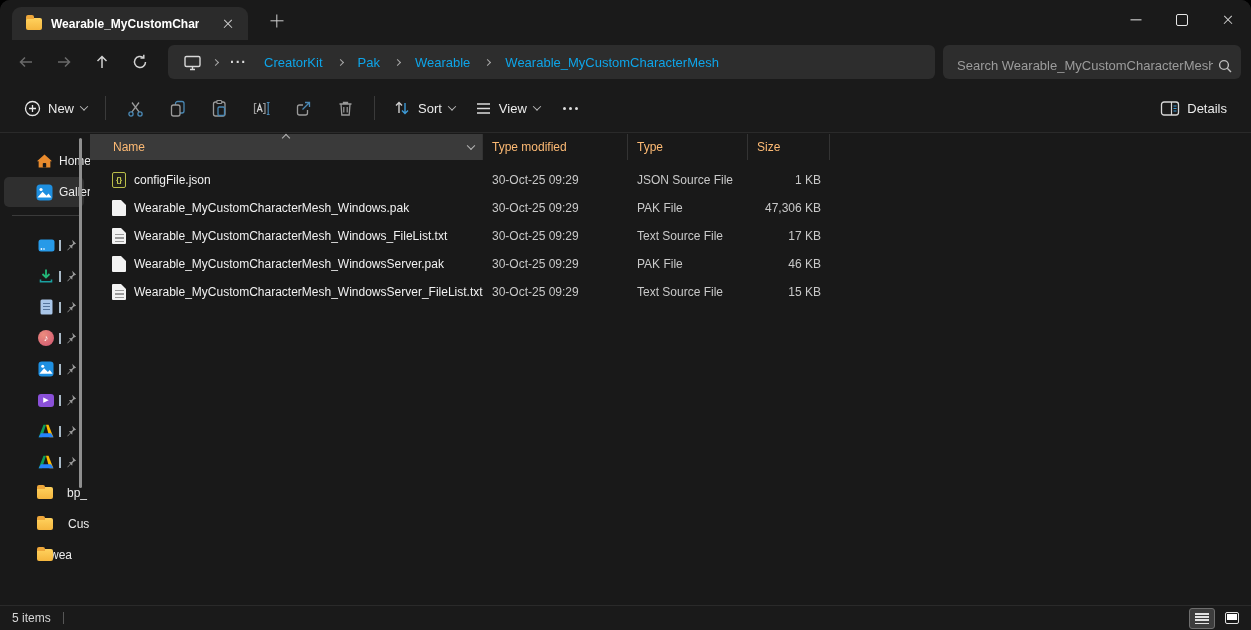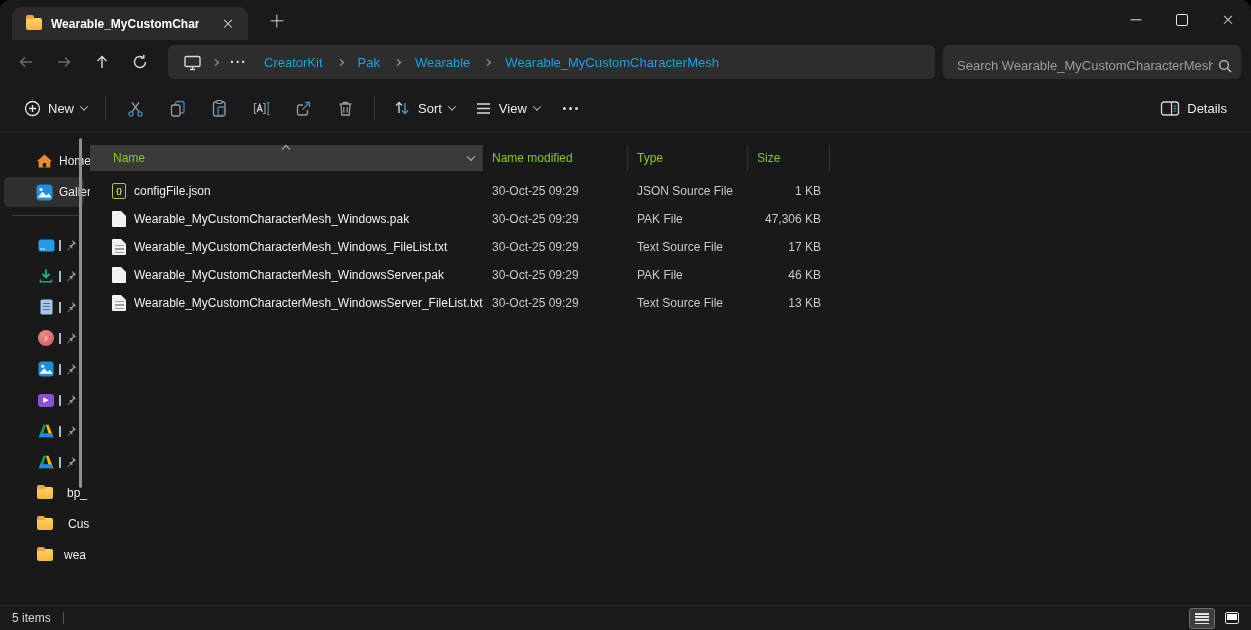--- a/index.html
+++ b/index.html
@@ -69,21 +69,21 @@
   .side-item { height:30px; display:flex; align-items:center; gap:6px; padding-left:32px; margin:1px 6px 1px 4px; border-radius:5px; position:relative; }
   .side-item.selected { background:#2f2f2f; }
   .side-label { font-size:12px; color:#ececec; white-space:nowrap; }
   .side-divider { height:1px; background:#3a3a3a; margin:8px 10px 14px 12px; }
   .pin-wrap { display:flex; align-items:center; gap:4px; }
   .label-sliver { width:2px; height:11px; background:#a9bac8; flex:0 0 auto; }
   .side-scrollbar { position:absolute; right:8px; top:5px; width:3px; height:350px; background:#8f8f8f; border-radius:2px; }
 
   
   .content { flex:1; position:relative; }
-  .header-row { display:flex; height:26px; margin-top:12px; font-size:12px; color:#84cc16; align-items:stretch; }
+  .header-row { display:flex; height:26px; margin-top:1px; font-size:12px; color:#fdba74; align-items:stretch; }
   .hcell { display:flex; align-items:center; position:relative; border-right:1px solid #333; }
   .hcell-name { width:393px; background:#3a3a3a; padding-left:23px; }
   .hcell-date { width:145px; padding-left:9px; }
   .hcell-type { width:120px; padding-left:9px; }
   .hcell-size { width:82px; padding-left:9px; }
   .sort-caret { position:absolute; top:1px; left:50%; width:6px; height:6px; border-left:1.3px solid #b5b5b5; border-top:1.3px solid #b5b5b5; transform:translateX(-50%) rotate(45deg); }
   .hdr-chev { position:absolute; right:8px; top:50%; width:6px; height:6px; border-right:1.3px solid #b5b5b5; border-bottom:1.3px solid #b5b5b5; transform:translateY(-70%) rotate(45deg); }
 
   .file-row { display:flex; height:28px; align-items:center; font-size:12px; }
   .cell-name { width:393px; display:flex; align-items:center; gap:8px; padding-left:22px; color:#f1f1f1; overflow:hidden; white-space:nowrap; }
@@ -403,35 +403,35 @@
       <div class="side-item">
         <span class="folder-ic small" style="position:absolute;left:33px;"></span>
         <span class="side-label" style="margin-left:31px;">bp_</span>
       </div>
       <div class="side-item">
         <span class="folder-ic small" style="position:absolute;left:33px;"></span>
         <span class="side-label" style="margin-left:32px;">Cus</span>
       </div>
       <div class="side-item">
         <span class="folder-ic small" style="position:absolute;left:33px;"></span>
-        <span class="side-label" style="margin-left:28px;">wea</span>
+        <span class="side-label" style="margin-left:14px;">wea</span>
       </div>
 
       <span class="side-scrollbar"></span>
     </div>
 
     <div class="content">
       <div class="header-row">
         <div class="hcell hcell-name">
           <span class="sort-caret"></span>
           <span>Name</span>
           <span class="hdr-chev"></span>
         </div>
         <div class="hcell hcell-date">
-          <span>Name modified</span>
+          <span>Type modified</span>
         </div>
         <div class="hcell hcell-type">
           <span>Type</span>
         </div>
         <div class="hcell hcell-size">
           <span>Size</span>
         </div>
       </div>
 
       <div style="height:6px;"></div>
@@ -472,21 +472,21 @@
         <div class="cell-type">PAK File</div>
         <div class="cell-size">46 KB</div>
       </div>
       <div class="file-row">
         <div class="cell-name">
           <span class="fi fi-txt"></span>
           <span>Wearable_MyCustomCharacterMesh_WindowsServer_FileList.txt</span>
         </div>
         <div class="cell-date">30-Oct-25 09:29</div>
         <div class="cell-type">Text Source File</div>
-        <div class="cell-size">13 KB</div>
+        <div class="cell-size">15 KB</div>
       </div>
     </div>
   </div>
 
   <div class="statusbar">
     <span class="status-count">5 items</span>
     <span class="status-sep"></span>
     <div class="view-toggles">
       <span class="vt-btn active">
           <span class="vt-lines"></span>

